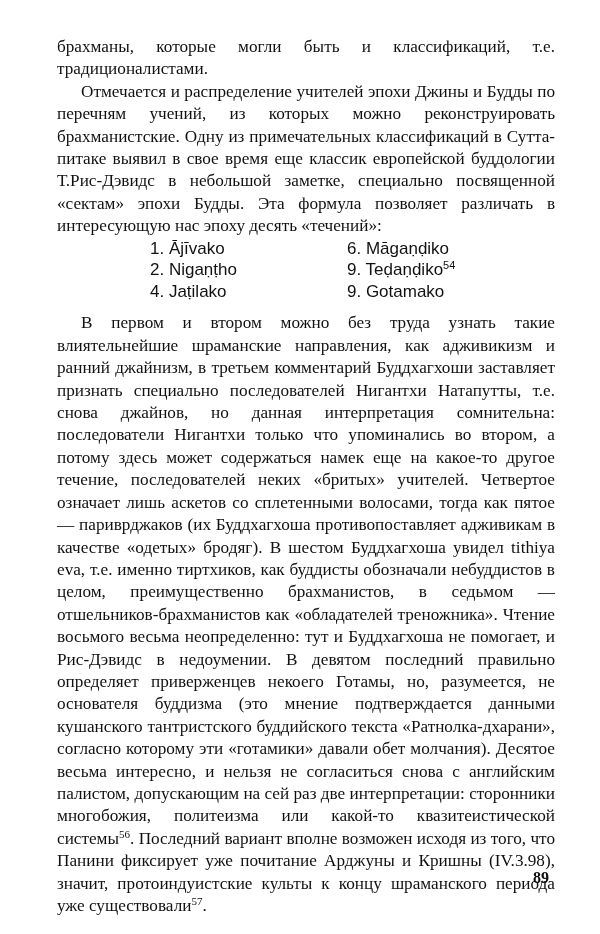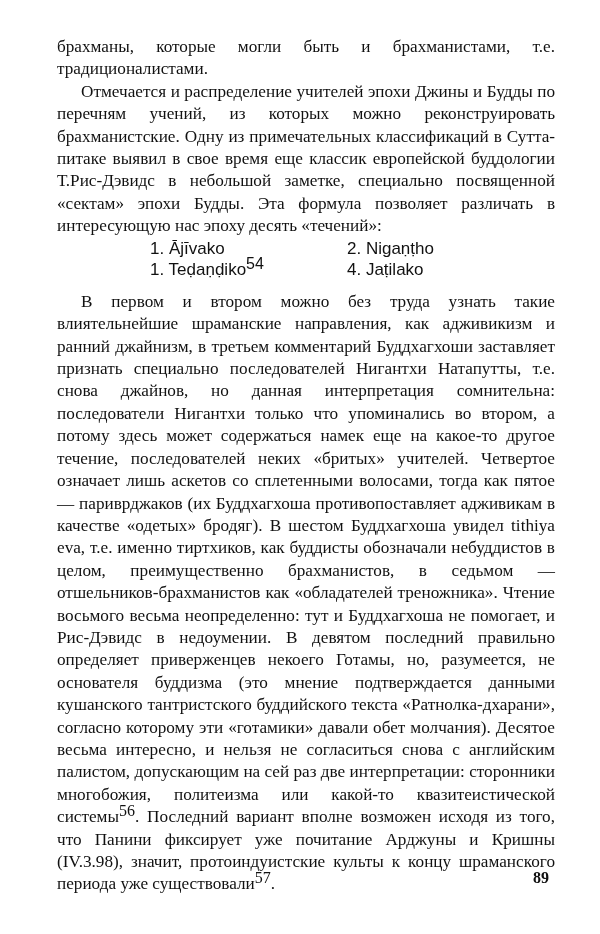--- a/index.html
+++ b/index.html
@@ -12,38 +12,40 @@
     }
     .page p { margin: 0; }
     .indent { text-indent: 24px; }
     .list {
       display: grid; grid-template-columns: 197px 200px;
       margin: 0 0 10px 93px; padding: 0;
       font-family: "Liberation Sans", "DejaVu Sans", sans-serif;
       font-size: 17px; line-height: 21.6px; text-align: left;
     }
     .list .item { white-space: nowrap; }
-    sup { font-size: 16px; line-height: 0; vertical-align: 6px; }
+    sup { font-size: 11px; line-height: 0; vertical-align: 6px; }
     .page-number {
       position: absolute; left: 533px; top: 869px;
       font-family: "Liberation Serif", "DejaVu Serif", serif;
       font-size: 16px; font-weight: bold; color: #111111;
     }
   </style>
 </head>
 <body>
 
 <div class="page">
-  <p>брахманы, которые могли быть и брахманистами, т.е. традиционалистами.</p>
+  <p>брахманы, которые могли быть и классификаций, т.е. традиционалистами.</p>
   <p class="indent">Отмечается и распределение учителей эпохи Джины и Будды по перечням учений, из которых можно реконструировать брахманистские. Одну из примечательных классификаций в Сутта-питаке выявил в свое время еще классик европейской буддологии Т.Рис-Дэвидс в небольшой заметке, специально посвященной «сектам» эпохи Будды. Эта формула позволяет различать в интересующую нас эпоху десять «течений»:</p>
 
   <div class="list">
     <div class="item"><span>1. Ājīvako</span></div>
+    <div class="item"><span>6. Māgaṇḍiko</span></div>
     <div class="item"><span>2. Nigaṇṭho</span></div>
-    <div class="item"><span>1. Teḍaṇḍiko</span><sup>54</sup></div>
+    <div class="item"><span>9. Teḍaṇḍiko</span><sup>54</sup></div>
     <div class="item"><span>4. Jaṭilako</span></div>
+    <div class="item"><span>9. Gotamako</span></div>
   </div>
 
   <p class="indent"><span>В первом и втором можно без труда узнать такие влиятельнейшие шраманские направления, как адживикизм и ранний джайнизм, в третьем комментарий Буддхагхоши заставляет признать специально последователей Нигантхи Натапутты, т.е. снова джайнов, но данная интерпретация сомнительна: последователи Нигантхи только что упоминались во втором, а потому здесь может содержаться намек еще на какое-то другое течение, последователей неких «бритых» учителей. Четвертое означает лишь аскетов со сплетенными волосами, тогда как пятое — париврджаков (их Буддхагхоша противопоставляет адживикам в качестве «одетых» бродяг). В шестом Буддхагхоша увидел tithiya eva, т.е. именно тиртхиков, как буддисты обозначали небуддистов в целом, преимущественно брахманистов, в седьмом — отшельников-брахманистов как «обладателей треножника». Чтение восьмого весьма неопределенно: тут и Буддхагхоша не помогает, и Рис-Дэвидс в недоумении. В девятом последний правильно определяет приверженцев некоего Готамы, но, разумеется, не основателя буддизма (это мнение подтверждается данными кушанского тантристского буддийского текста «Ратнолка-дхарани», согласно которому эти «готамики» давали обет молчания). Десятое весьма интересно, и нельзя не согласиться снова с английским палистом, допускающим на сей раз две интерпретации: сторонники многобожия, политеизма или какой-то квазитеистической системы</span><sup>56</sup><span>. Последний вариант вполне возможен исходя из того, что Панини фиксирует уже почитание Арджуны и Кришны (IV.3.98), значит, протоиндуистские культы к концу шраманского периода уже существовали</span><sup>57</sup><span>.</span></p>
 
 </div>
 
 <div class="page-number">89</div>
 
 </body></html>

